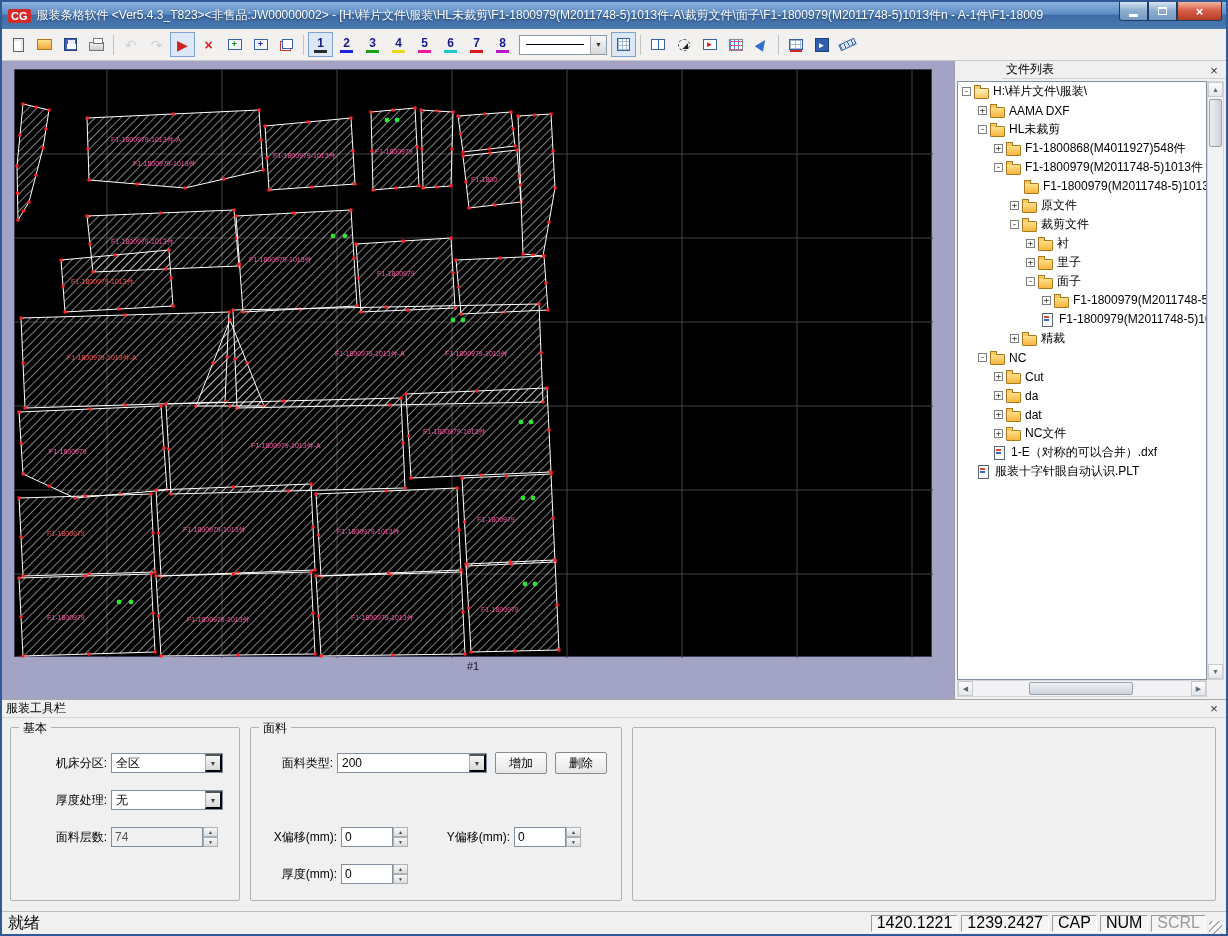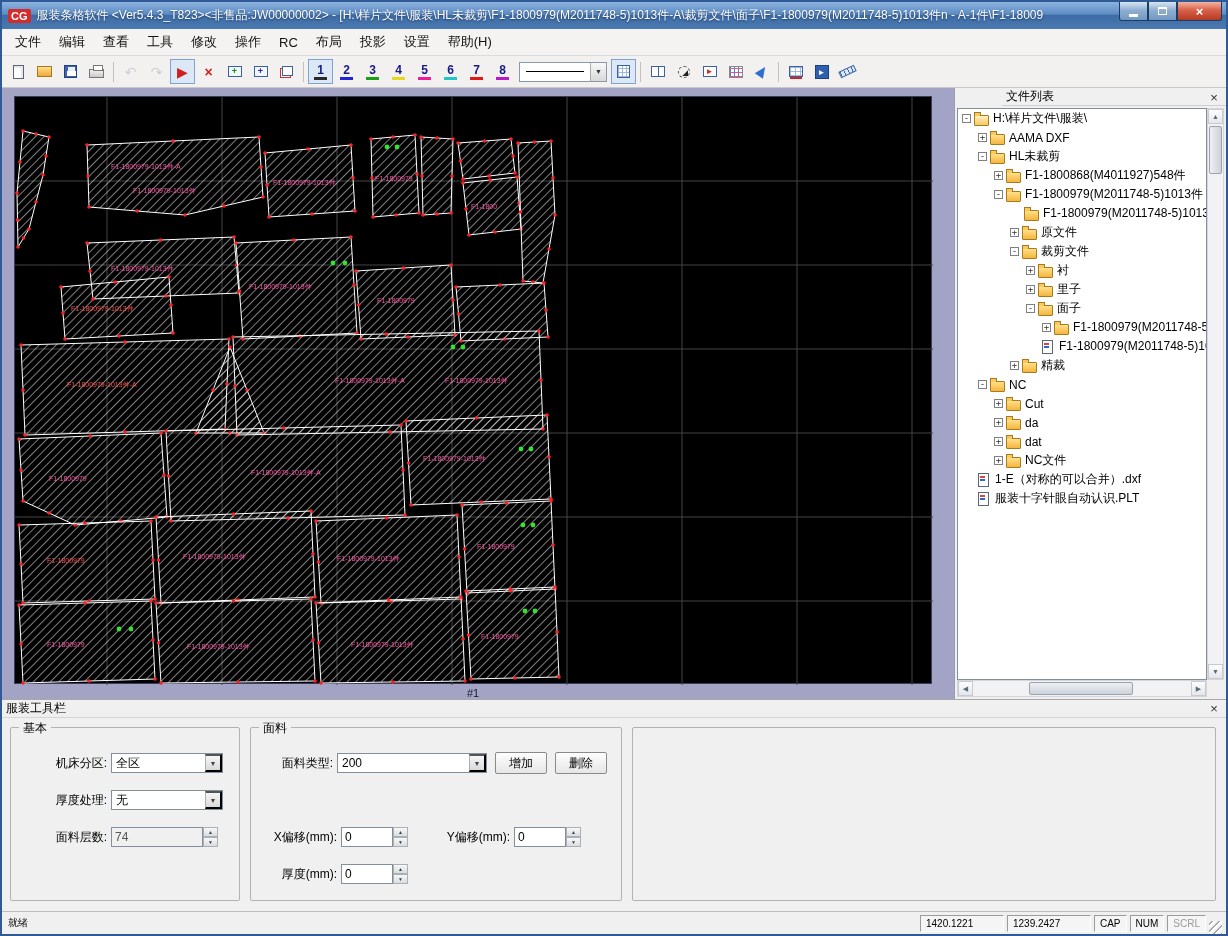--- a/index.html
+++ b/index.html
@@ -123,21 +123,21 @@
   .spin{display:flex;height:20px;}
   .spin input{border:1px solid #828f9c;font-size:12px;padding:0 3px;font-family:inherit;height:20px;}
   .spin input:disabled{background:#f0f0f0;color:#555;}
   .spud{display:flex;flex-direction:column;width:15px;}
   .spud button{flex:1;font-size:5px;display:flex;align-items:center;justify-content:center;
                background:linear-gradient(#f8f8f8,#dcdcdc);border:1px solid #a8b0b8;color:#345;padding:0;font-family:inherit;}
   .pbtn{width:52px;height:22px;background:linear-gradient(#fdfdfd,#e6e6e6);border:1px solid #8a8a8a;border-radius:2px;
         font-size:12px;font-family:inherit;margin-left:8px;}
   
   .statusbar{flex:0 0 23px;display:flex;align-items:center;border-top:1px solid #bdbdbd;background:#f0f0f0;
-             font-size:10px;padding:0 4px 0 6px;gap:3px;}
+             font-size:16px;padding:0 4px 0 6px;gap:3px;}
   .sb-ready{flex:1;}
   .sb-cell{height:17px;display:flex;align-items:center;padding:0 5px;border:1px solid;
            border-color:#9b9b9b #ffffff #ffffff #9b9b9b;background:#f5f5f5;}
   .sb-x{min-width:84px;}  .sb-y{min-width:84px;}
   .dim{color:#9a9a9a;}
   .grip{width:13px;height:13px;align-self:flex-end;
         background:repeating-linear-gradient(135deg,transparent 0 2px,#aaa 2px 3px,#fff 3px 5px);}
 </style>
 </head>
 <body>
@@ -151,33 +151,20 @@
       <button class="wbtn">
           <span class="glyph-min"></span>
         </button>
       <button class="wbtn">
           <span class="glyph-max"></span>
         </button>
       <button class="wbtn close">×</button>
     </span>
   </div>
 
-  <div class="menubar" id="menubar">
-      <span class="mitem">文件</span>
-      <span class="mitem">编辑</span>
-      <span class="mitem">查看</span>
-      <span class="mitem">工具</span>
-      <span class="mitem">修改</span>
-      <span class="mitem">操作</span>
-      <span class="mitem">RC</span>
-      <span class="mitem">布局</span>
-      <span class="mitem">投影</span>
-      <span class="mitem">设置</span>
-      <span class="mitem">帮助(H)</span>
-    </div>
 
   <div class="toolbar" id="toolbar">
       <button class="tb">
         <span class="i-page"></span>
       </button>
       <button class="tb">
         <span class="i-folder"></span>
       </button>
       <button class="tb">
         <span class="i-floppy"></span>
@@ -686,21 +673,21 @@
             <div class="trow" style="padding-left: 36px;">
               <span class="texp">+</span>
               <span class="ti folder"></span>
               <span class="tlabel">dat</span>
             </div>
             <div class="trow" style="padding-left: 36px;">
               <span class="texp">+</span>
               <span class="ti folder"></span>
               <span class="tlabel">NC文件</span>
             </div>
-            <div class="trow" style="padding-left: 4px;">
+            <div class="trow" style="padding-left: 20px;">
               <span class="tspace"></span>
               <span class="ti file-red"></span>
               <span class="tlabel">1-E（对称的可以合并）.dxf</span>
             </div>
             <div class="trow" style="padding-left: 4px;">
               <span class="tspace"></span>
               <span class="ti file-red"></span>
               <span class="tlabel">服装十字针眼自动认识.PLT</span>
             </div>
           </div>

